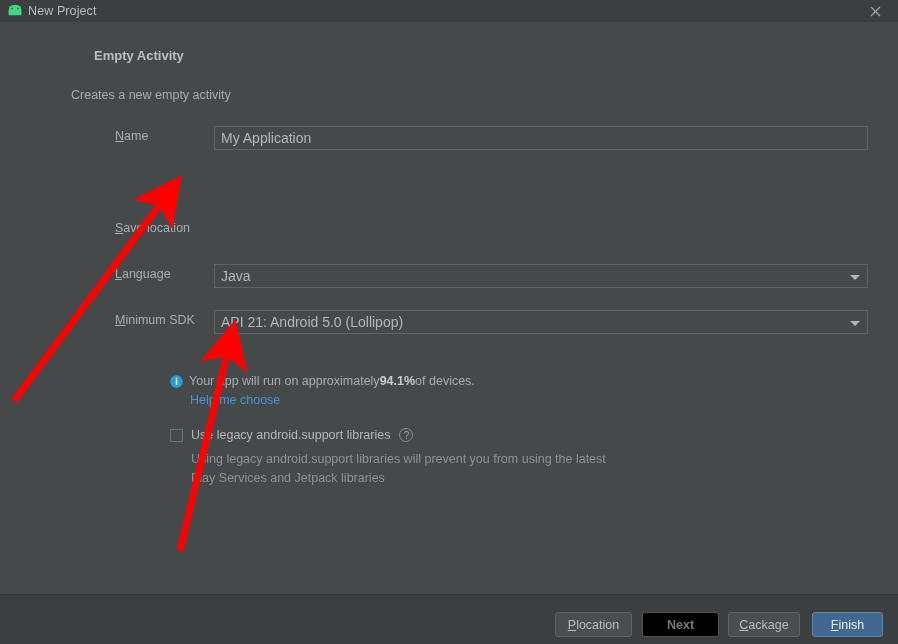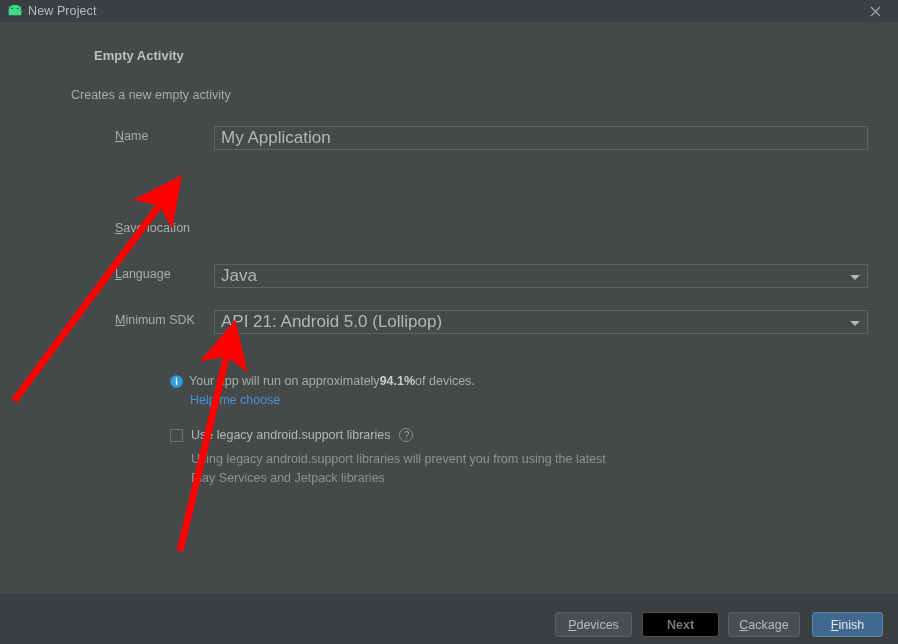--- a/index.html
+++ b/index.html
@@ -68,21 +68,21 @@
     white-space: nowrap;
   }
   .row-label u { text-decoration: underline; text-underline-offset: 1px; }
 
   .field {
     position: absolute;
     left: 170px; width: 654px; height: 24px;
     background: #45494a;
     border: 1px solid #5e6365;
     color: #b4b7b8;
-    font-size: 17px;
+    font-size: 14px;
     font-family: "Liberation Sans", sans-serif;
     display: flex; align-items: center;
     padding-left: 6px;
   }
   .field.focused {
     border: 2px solid #4b83c4;
     background: #3f4344;
     color: #d0d2d3;
     padding-left: 5px;
   }
@@ -270,21 +270,21 @@
       <span class="cb-label">Use legacy android.support libraries</span>
       <span class="help-q">?</span>
     </div>
     <div class="cb-desc">Using legacy android.support libraries will prevent you from using the latest Play Services and Jetpack libraries</div>
 
   </div>
 
   <div class="btnbar">
     <div class="btn" style="left:555px; width:77px;">
         <u>P</u>
-        <span>devices</span>
+        <span>location</span>
       </div>
     <div class="btn disabled" style="left:642px; width:77px;">
         <span>Next</span>
       </div>
     <div class="btn" style="left:728px; width:72px;">
         <u>C</u>
         <span>ackage</span>
       </div>
     <div class="btn primary" style="left:812px; width:71px;">
         <u>F</u>

